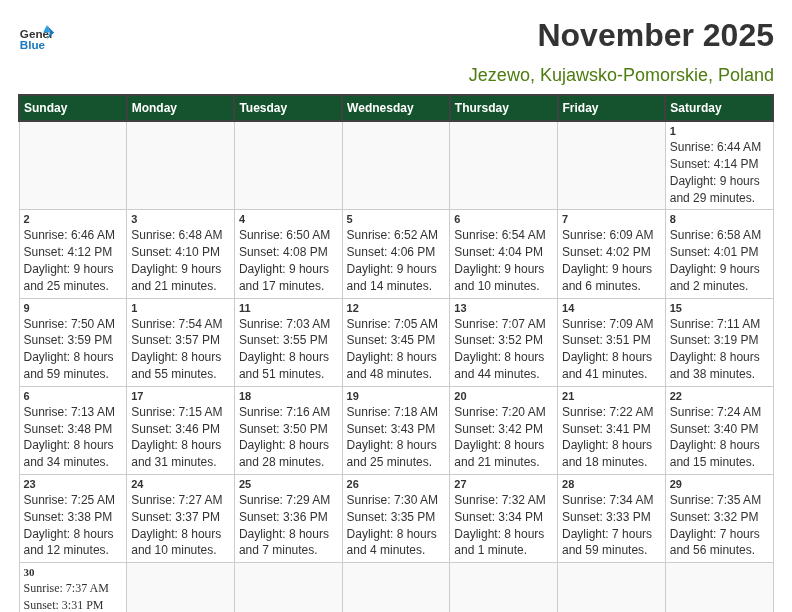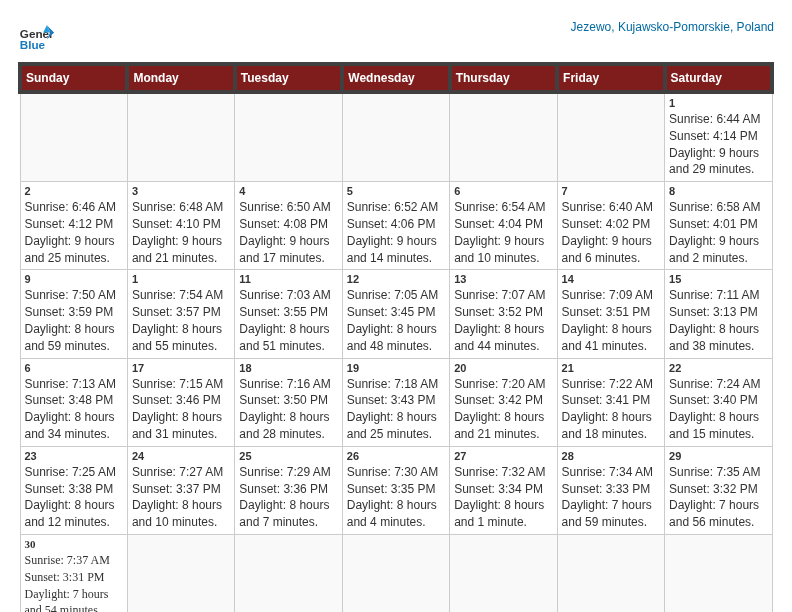--- a/index.html
+++ b/index.html
@@ -33,38 +33,38 @@
     .title-block {
       text-align: right;
     }
     .month-title {
       font-size: 32px;
       font-weight: bold;
       color: #333;
       line-height: 1.1;
     }
     .location-title {
-      font-size: 12px;
-      color: #0369a1;
-      margin-top: 2px;
+      font-size: 18px;
+      color: #4d7c0f;
+      margin-top: 12px;
     }
     .calendar {
       width: 100%;
       border-collapse: collapse;
       margin-top: 8px;
       table-layout: fixed;
     }
     .calendar thead th {
-      background-color: #7f1d1d;
+      background-color: #14532d;
       color: #fff;
       font-size: 12px;
       font-weight: bold;
       padding: 5px 4px;
       text-align: left;
-      border: 4px solid #404040;
+      border: 2px solid #404040;
     }
     .calendar tbody td {
       border: 1px solid #ccc;
       vertical-align: top;
       padding: 3px 4px;
       font-size: 8.5px;
       color: #333;
       height: 78px;
       width: 113px;
     }
@@ -95,20 +95,21 @@
   <div class="header-row">
     <div class="logo">
       <svg class="logo-icon" viewBox="0 0 40 40">
         <text x="2" y="22" font-size="13" font-weight="bold" fill="#333" font-family="Arial">General</text>
         <text x="2" y="34" font-size="13" font-weight="bold" fill="#1a7abf" font-family="Arial">Blue</text>
         <polygon points="32,8 40,16 32,24 36,16" fill="#1a7abf"></polygon>
         <polygon points="32,8 36,16 28,16" fill="#2a9de0"></polygon>
       </svg>
     </div>
     <div class="title-block">
+      <div class="month-title">November 2025</div>
       <div class="location-title">Jezewo, Kujawsko-Pomorskie, Poland</div>
     </div>
   </div>
 
   <table class="calendar">
     <thead>
       <tr>
         <th>Sunday</th>
         <th>Monday</th>
         <th>Tuesday</th>
@@ -174,21 +175,21 @@
           <span class="day-number">6</span>
           <div class="day-info">
             <span>Sunrise:</span> <span>6:54 AM</span><br>
             <span>Sunset:</span> <span>4:04 PM</span><br>
             <span>Daylight:</span> <span>9 hours and 10 minutes.</span>
           </div>
         </td>
         <td>
           <span class="day-number">7</span>
           <div class="day-info">
-            <span>Sunrise:</span> <span>6:40 AM</span><br>
+            <span>Sunrise:</span> <span>6:09 AM</span><br>
             <span>Sunset:</span> <span>4:02 PM</span><br>
             <span>Daylight:</span> <span>9 hours and 6 minutes.</span>
           </div>
         </td>
         <td>
           <span class="day-number">8</span>
           <div class="day-info">
             <span>Sunrise:</span> <span>6:58 AM</span><br>
             <span>Sunset:</span> <span>4:01 PM</span><br>
             <span>Daylight:</span> <span>9 hours and 2 minutes.</span>
@@ -242,21 +243,21 @@
           <div class="day-info">
             <span>Sunrise:</span> <span>7:09 AM</span><br>
             <span>Sunset:</span> <span>3:51 PM</span><br>
             <span>Daylight:</span> <span>8 hours and 41 minutes.</span>
           </div>
         </td>
         <td>
           <span class="day-number">15</span>
           <div class="day-info">
             <span>Sunrise:</span> <span>7:11 AM</span><br>
-            <span>Sunset:</span> <span>3:13 PM</span><br>
+            <span>Sunset:</span> <span>3:19 PM</span><br>
             <span>Daylight:</span> <span>8 hours and 38 minutes.</span>
           </div>
         </td>
       </tr>
 
       <tr>
         <td>
           <span class="day-number">6</span>
           <div class="day-info">
             <span>Sunrise:</span> <span>7:13 AM</span><br>

